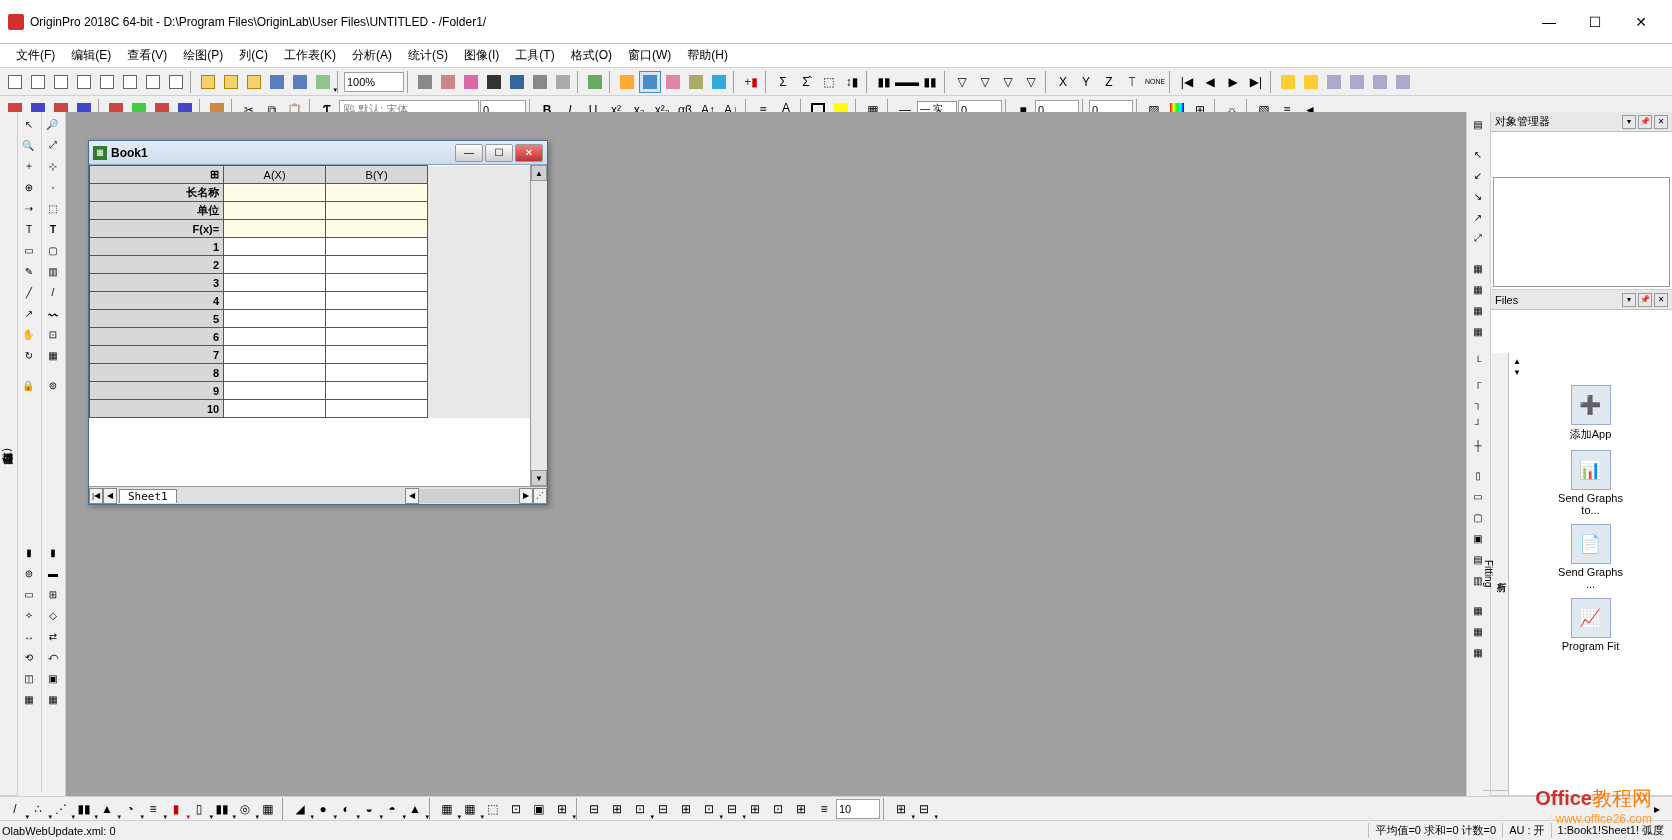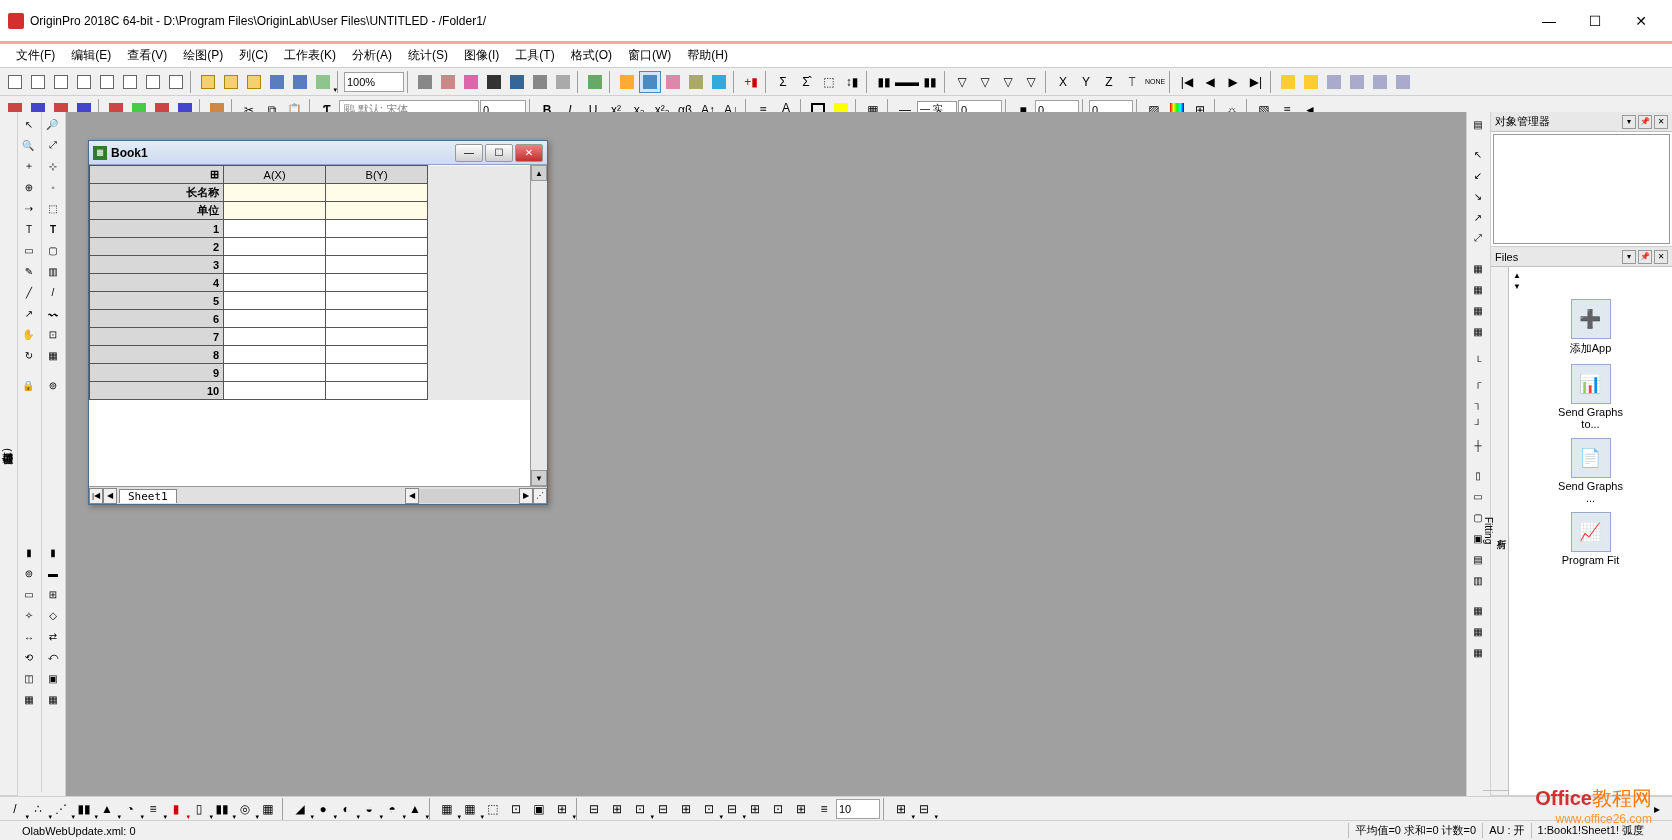--- a/index.html
+++ b/index.html
@@ -1,19 +1,19 @@
 <!DOCTYPE html>
 <html><head>
 <meta charset="utf-8">
 <style>
 * { box-sizing: border-box; margin: 0; padding: 0; font-family: "Microsoft YaHei", "SimSun", sans-serif; }
 body { width: 1672px; height: 840px; background: #fff; overflow: hidden; position: relative; font-size: 12px; }
 
 
-.titlebar { height: 44px; background: #fff; display: flex; align-items: center; padding: 16px 8px; border-bottom: 3px solid #fca5a5; }
+.titlebar { height: 44px; background: #fff; display: flex; align-items: center; padding: 16px 8px; border-bottom: 1px solid #fca5a5; }
 .titlebar .icon { width: 16px; height: 16px; background: #d32f2f; border-radius: 2px; margin-right: 6px; }
 .titlebar .title { flex: 1; color: #000; font-size: 12px; }
 .winbtns { display: flex; gap: 0; margin-left: auto; }
 .winbtn { width: 46px; height: 28px; display: flex; align-items: center; justify-content: center; cursor: pointer; font-size: 14px; }
 
 
 .menubar { height: 24px; background: #fff; display: flex; align-items: center; padding: 0 8px; border-bottom: 1px solid #d0d0d0; }
 .menuitem { padding: 2px 8px; cursor: pointer; font-size: 12px; }
 
 
@@ -64,37 +64,37 @@
 .book-tabs .nav { width: 14px; height: 16px; border: 1px solid #888; background: #f0f0f0; display: flex; align-items: center; justify-content: center; cursor: pointer; font-size: 8px; }
 .book-tabs .tab { padding: 0 8px; background: #fff; border: 1px solid #888; border-bottom: none; margin-left: 2px; font-family: monospace; cursor: pointer; }
 .book-tabs .tabspace { flex: 1; }
 .book-tabs .hscroll { width: 100px; height: 14px; background: #d0d0d0; display: flex; }
 
 
 .right-toolbar { width: 24px; background: #f0f0f0; border-left: 1px solid #d0d0d0; display: flex; flex-direction: column; padding: 2px 1px; gap: 1px; }
 
 
 .right-panels { width: 182px; display: flex; flex-direction: column; border-left: 1px solid #d0d0d0; }
-.panel { border-bottom: 1px solid #d0d0d0; display: flex; flex-direction: column; }
+.panel { border-bottom: 1px solid #d0d0d0; display: flex; flex-direction: column; gap: 43px; }
 .panel-header { height: 20px; background: #e8e8e8; display: flex; align-items: center; padding: 0 4px; border-bottom: 1px solid #c0c0c0; font-size: 11px; }
 .panel-header .ptitle { flex: 1; }
 .panel-header .pbtn { width: 14px; height: 14px; border: 1px solid #999; font-size: 8px; display: flex; align-items: center; justify-content: center; margin-left: 2px; cursor: pointer; }
 .obj-body { height: 110px; background: #fff; border: 1px solid #999; margin: 2px; }
 .apps-body { flex: 1; display: flex; }
 .apps-side { width: 18px; background: #f0f0f0; writing-mode: vertical-rl; text-align: center; padding: 4px 0; font-size: 10px; border-right: 1px solid #c0c0c0; display: flex; flex-direction: column; }
 .apps-side span { padding: 6px 0; border-bottom: 1px solid #c0c0c0; cursor: pointer; }
 .apps-list { flex: 1; padding: 4px; display: flex; flex-direction: column; gap: 8px; align-items: center; overflow: auto; }
 .app-item { width: 72px; text-align: center; cursor: pointer; font-size: 11px; }
 .app-icon { width: 40px; height: 40px; margin: 0 auto 2px; background: #e0e8f0; border: 1px solid #99aacc; display: flex; align-items: center; justify-content: center; font-size: 18px; }
 
 
 .bottom-toolbar { position: absolute; bottom: 20px; left: 0; right: 0; height: 24px; background: #f0f0f0; border-top: 1px solid #d0d0d0; display: flex; align-items: center; padding: 1px 4px; gap: 1px; }
 
 
-.statusbar { position: absolute; bottom: 0; left: 0; right: 0; height: 20px; background: #f0f0f0; border-top: 1px solid #d0d0d0; display: flex; align-items: center; padding: 0 22px; font-size: 11px; }
+.statusbar { position: absolute; bottom: 0; left: 0; right: 0; height: 20px; background: #f0f0f0; border-top: 1px solid #d0d0d0; display: flex; align-items: center; padding: 0 2px; font-size: 11px; }
 .statusbar .sleft { flex: 1; }
 .statusbar .sseg { padding: 0 6px; border-left: 1px solid #c0c0c0; }
 
 
 .watermark { position: absolute; right: 20px; bottom: 14px; font-size: 20px; color: #ff7700; pointer-events: none; }
 .watermark .red { color: #d32f2f; font-weight: bold; }
 
 
 .g-new { background: #fff; border: 1px solid #666; }
 .g-folder { background: #f4d06f; border: 1px solid #aa8800; }
@@ -427,20 +427,26 @@
                   <th class="colhead" style="background:#e8e8e8;border:none"></th>
                 </tr>
                 <tr>
                   <th class="rowhead">长名称</th>
                   <td class="label-cell"></td>
                   <td class="label-cell"></td>
                   <td style="border:none;background:#e8e8e8"></td>
                 </tr>
                 <tr>
                   <th class="rowhead">单位</th>
+                  <td class="label-cell"></td>
+                  <td class="label-cell"></td>
+                  <td style="border:none;background:#e8e8e8"></td>
+                </tr>
+                <tr>
+                  <th class="rowhead">F(x)=</th>
                   <td class="label-cell"></td>
                   <td class="label-cell"></td>
                   <td style="border:none;background:#e8e8e8"></td>
                 </tr>
                 <tr>
                   <th class="rowhead">1</th>
                   <td class="data-cell"></td>
                   <td class="data-cell"></td>
                   <td style="border:none;background:#e8e8e8"></td>
                 </tr>

